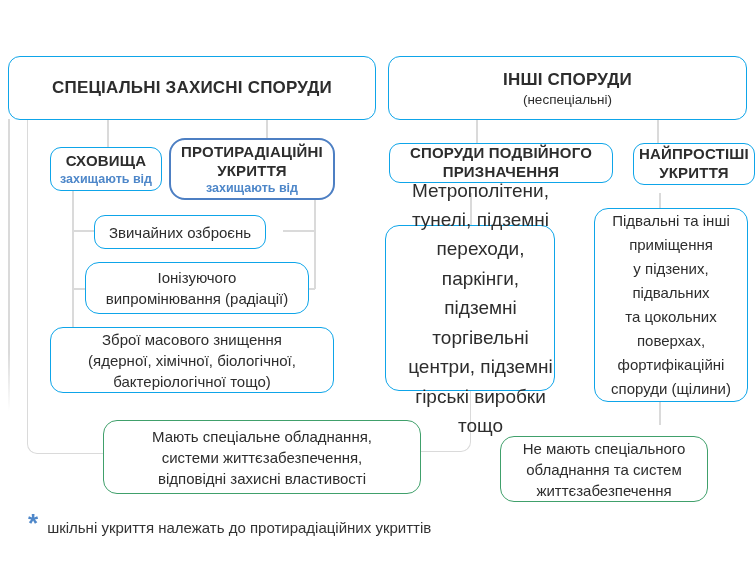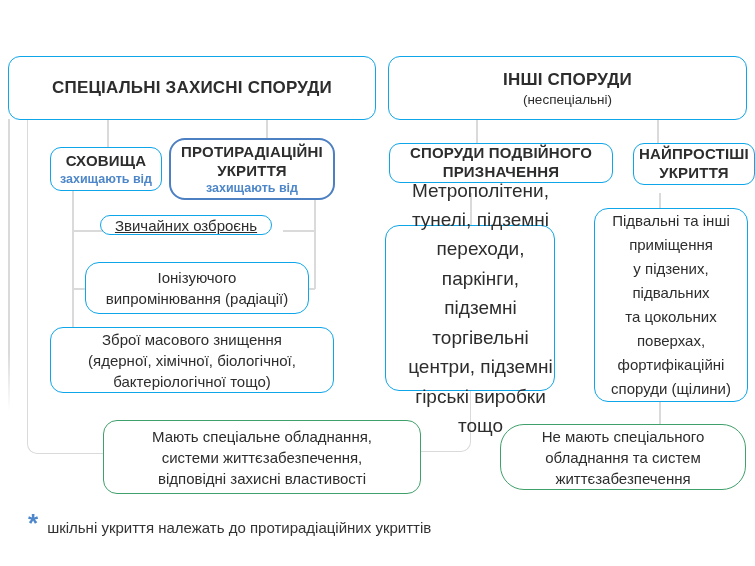--- a/index.html
+++ b/index.html
@@ -28,27 +28,27 @@
   .body-txt{font-size:15px;line-height:1.4;}
   .tall-txt{font-size:19px;line-height:1.55;margin-left:21px;}
   .taller-txt{font-size:15px;line-height:1.6;}
   
   #hdr-left {left:8px;  top:56px; width:368px;height:64px;border-radius:12px;}
   #hdr-right{left:388px;top:56px; width:359px;height:64px;border-radius:12px;}
   #box-skhovyshcha{left:50px; top:147px;width:112px;height:44px;}
   #box-pru        {left:169px;top:138px;width:166px;height:62px;border:2.5px solid #4d7fc3;border-radius:16px;}
   #box-dual       {left:389px;top:143px;width:224px;height:40px;}
   #box-simplest   {left:625px;top:143px;width:122px;height:42px;margin-left:8px;}
-  #box-threat1{left:100px;top:215px;width:172px;height:20px;text-decoration:underline;}
+  #box-threat1{left:94px;top:215px;width:172px;height:34px;}
   #box-threat2{left:85px; top:262px;width:224px;height:52px;border-radius:14px;}
   #box-threat3{left:50px; top:327px;width:284px;height:66px;border-radius:13px;}
   #box-metro   {left:385px;top:225px;width:170px;height:166px;border-radius:14px;}
   #box-basement{left:594px;top:208px;width:154px;height:194px;border-radius:14px;}
   #box-outcome-left {left:103px;top:420px;width:318px;height:74px;border:1.5px solid #40a06b;border-radius:14px;}
-  #box-outcome-right{left:500px;top:424px;width:246px;height:66px;border:1.5px solid #40a06b;border-radius:24px;}
+  #box-outcome-right{left:500px;top:436px;width:208px;height:66px;border:1.5px solid #40a06b;border-radius:14px;}
   
   .cn{position:absolute;z-index:1;box-sizing:border-box;}
   .vline{width:1.5px;background:#dadada;}
   .hline{height:1.5px;background:#dadada;}
   #cn-rail-outer{left:8px;top:119px;width:1.5px;height:292px;
     background:linear-gradient(#dadada 80%,rgba(218,218,218,0));}
   #cn-trunk-main{left:27px;top:119px;width:80px;height:335px;
     border-left:1.5px solid #dadada;border-bottom:1.5px solid #dadada;border-bottom-left-radius:10px;}
   #cn-v-skhov{left:107px;top:119px;height:29px;}
   #cn-v-pru  {left:266px;top:119px;height:20px;}

